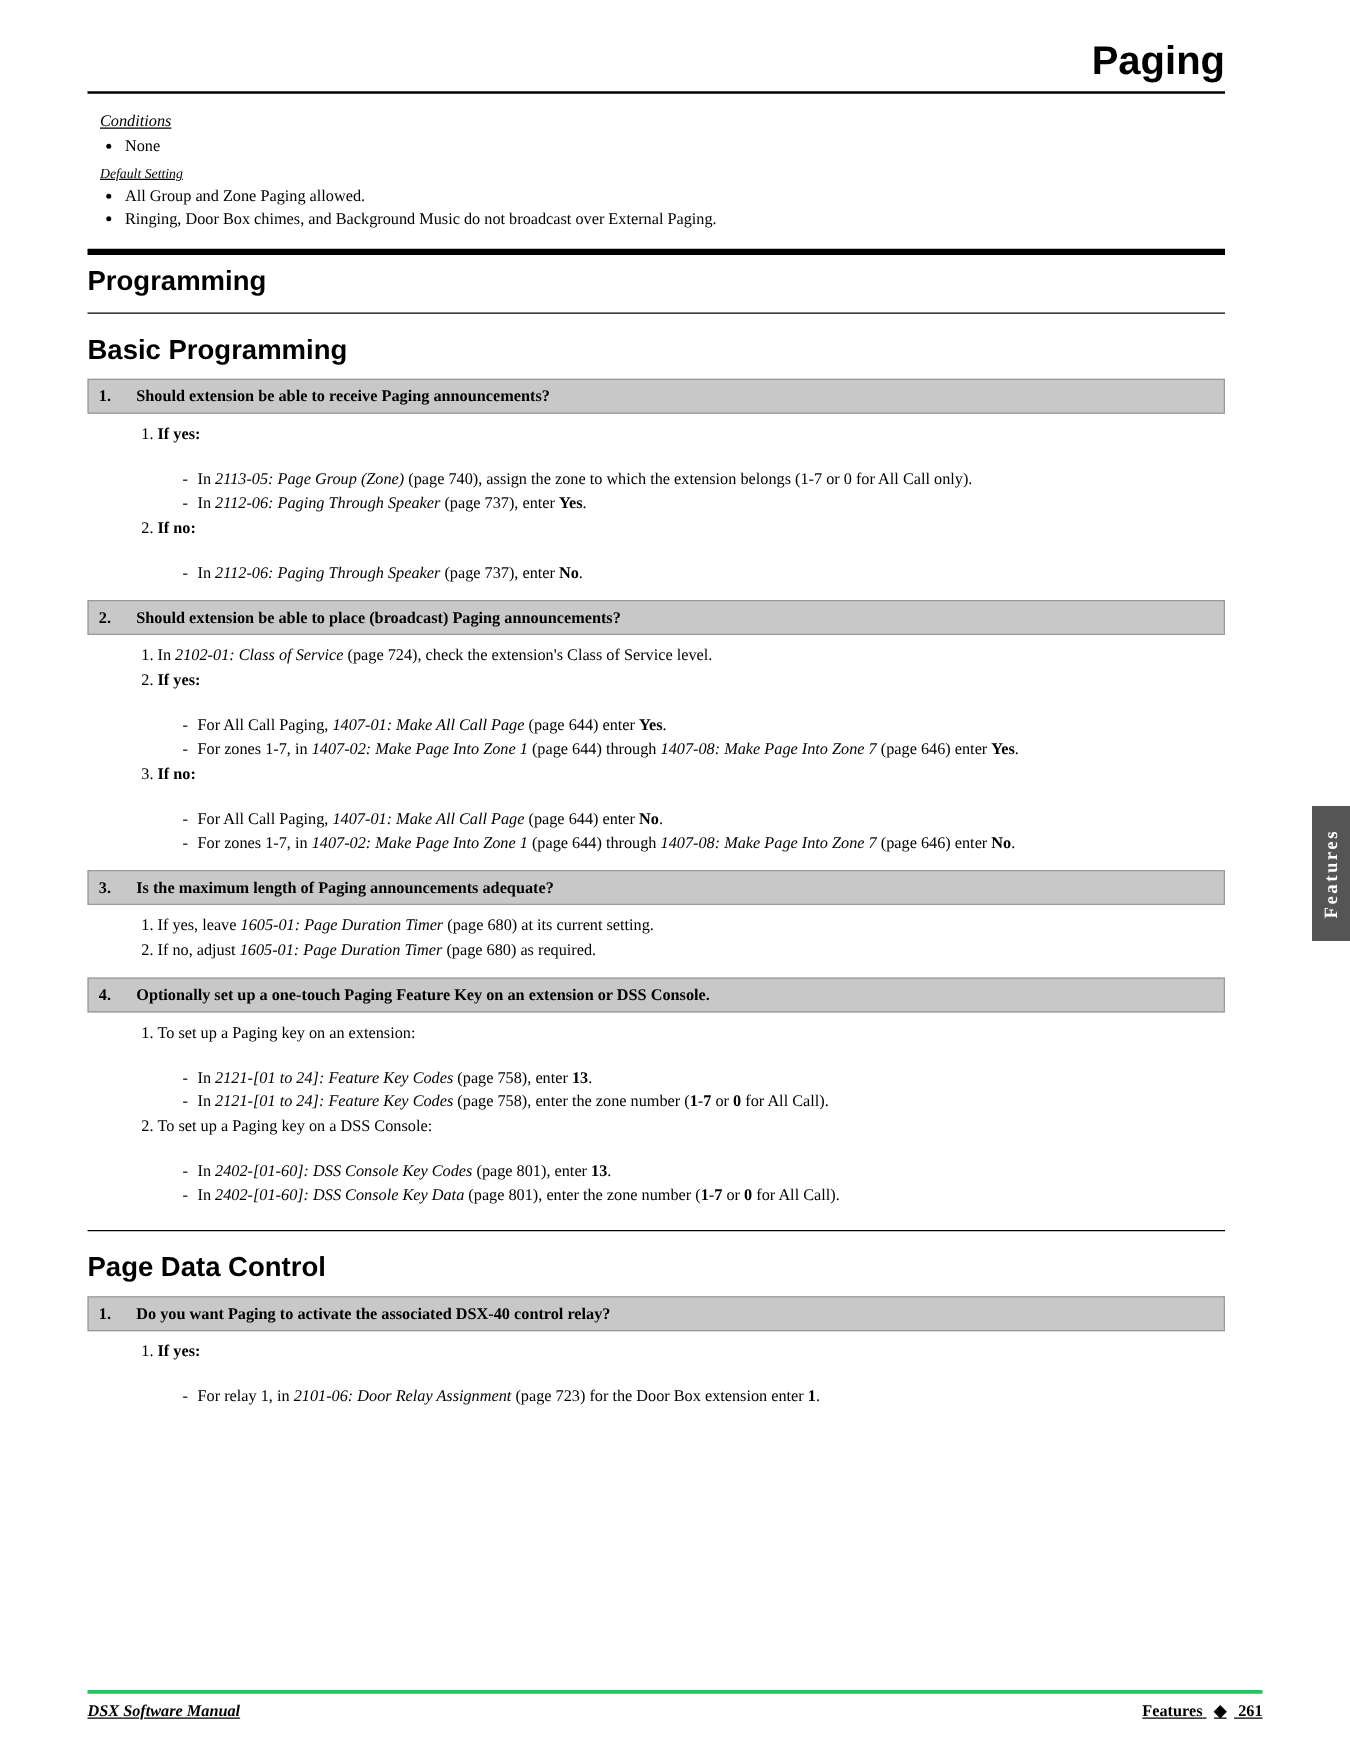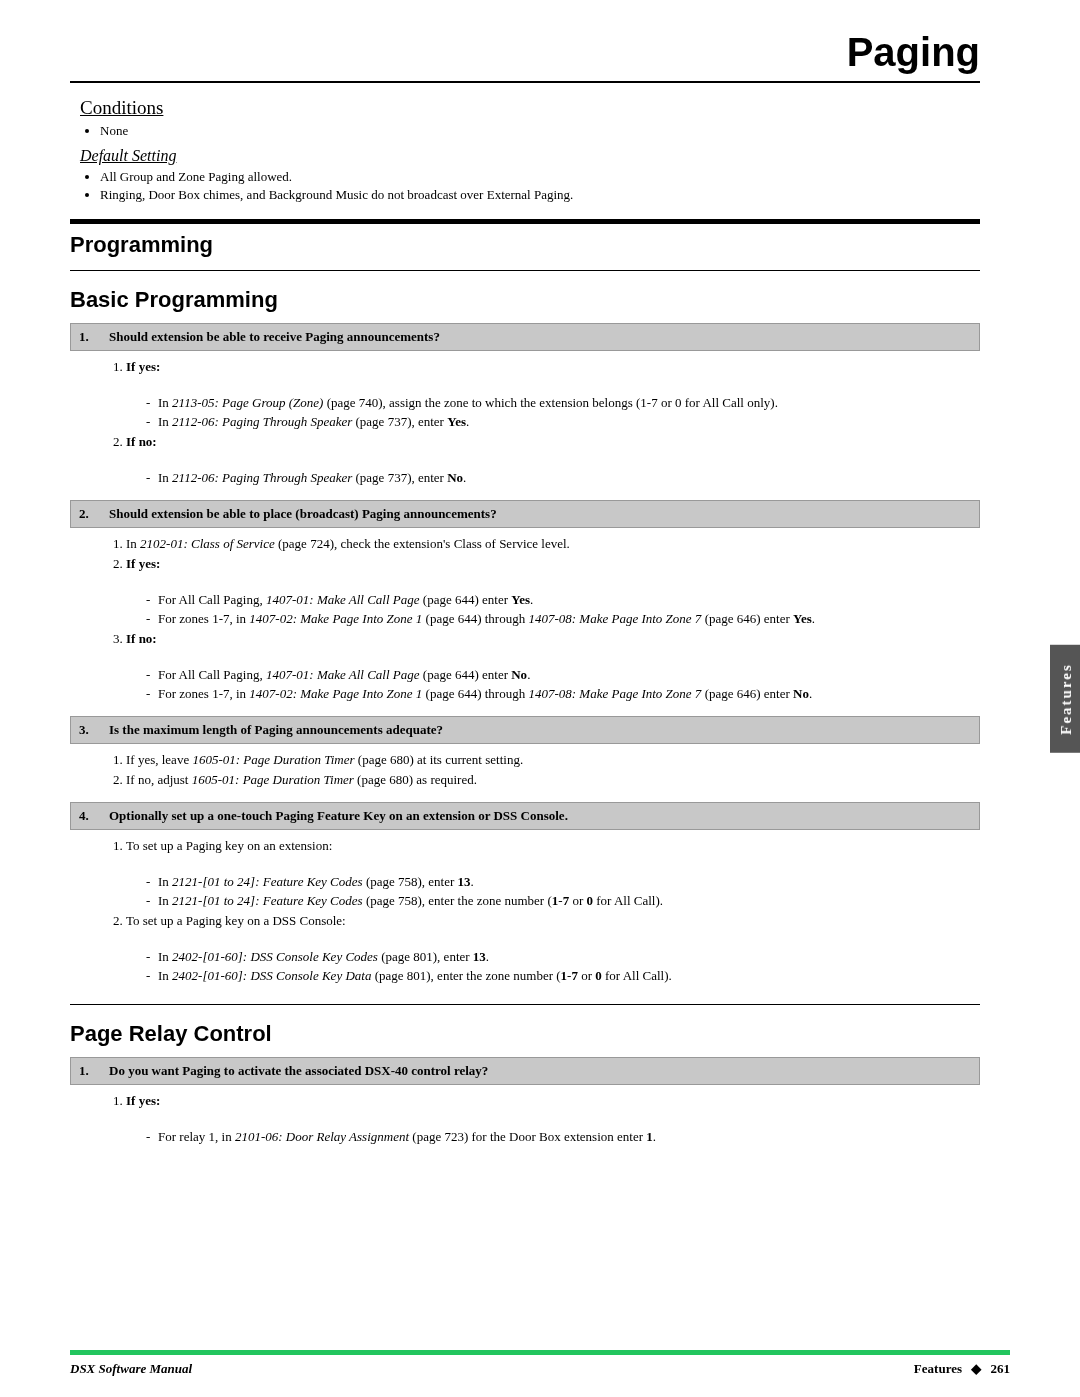--- a/index.html
+++ b/index.html
@@ -40,45 +40,46 @@
 
     
     .page-header {
       display: flex;
       justify-content: flex-end;
       border-bottom: 2px solid #000;
       padding-bottom: 6px;
       margin-bottom: 14px;
     }
     .page-title {
-      font-size: 40px;
+      font-size: 32px;
       font-weight: bold;
       font-family: Arial, sans-serif;
     }
 
     
     .conditions-section {
       margin-bottom: 16px;
       margin-left: 10px;
     }
     .conditions-label {
+      font-style: italic;
       text-decoration: underline;
-      font-size: 19px;
+      font-size: 13px;
       margin-bottom: 4px;
     }
     .bullet-item {
       margin-left: 20px;
       font-size: 13px;
       margin-bottom: 2px;
       list-style: disc;
     }
     .default-setting-label {
       font-style: italic;
       text-decoration: underline;
-      font-size: 16px;
+      font-size: 11px;
       margin-top: 8px;
       margin-bottom: 4px;
     }
 
     
     .section-header {
       border-top: 5px solid #000;
       padding-top: 8px;
       margin-bottom: 12px;
     }
@@ -167,26 +168,27 @@
       position: absolute;
       left: 0;
     }
 
     
     .page-footer {
       position: absolute;
       bottom: 20px;
       left: 70px;
       right: 70px;
-      border-top: 5px solid #22c55e;
+      border-top: 3px solid #22c55e;
       padding-top: 6px;
       display: flex;
       justify-content: space-between;
       align-items: center;
       font-size: 13px;
+      text-decoration: underline;
     }
     .footer-left {
       font-weight: bold;
       font-style: italic;
     }
     .footer-right {
       font-weight: bold;
     }
     .footer-diamond {
       margin: 0 6px;
@@ -306,21 +308,21 @@
             <li>In <em>2402-[01-60]: DSS Console Key Codes</em> (page 801), enter <strong>13</strong>.</li>
             <li>In <em>2402-[01-60]: DSS Console Key Data</em> (page 801), enter the zone number (<strong>1</strong>-<strong>7</strong> or <strong>0</strong> for All Call).</li>
           </ul>
         </li>
       </ol>
     </div>
   </div>
 
   <div class="page-relay-section">
     <div class="section-divider"></div>
-    <div class="subsection-title">Page Relay Control</div>
+    <div class="subsection-title">Page Data Control</div>
 
     <div class="question-row">
       <span class="question-number">1.</span>
       <span class="question-text">Do you want Paging to activate the associated DSX-40 control relay?</span>
     </div>
     <div class="answer-content">
       <ol>
         <li>
           <strong>If yes:</strong>
           <ul class="sub-list">

